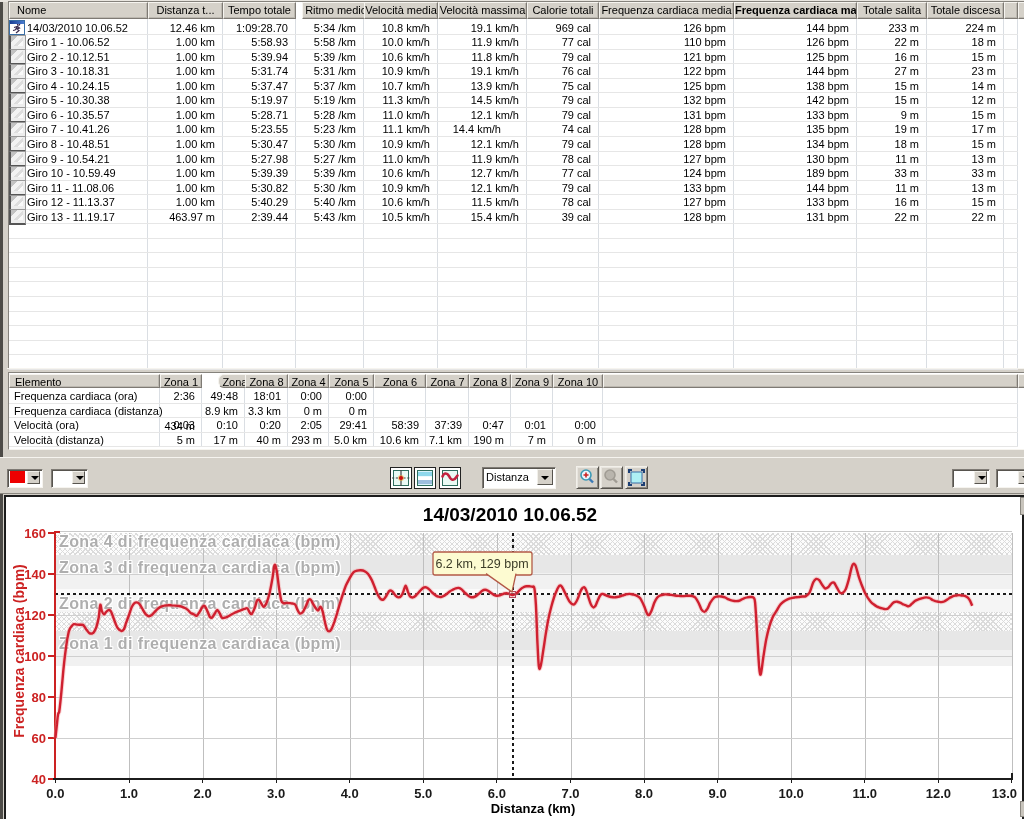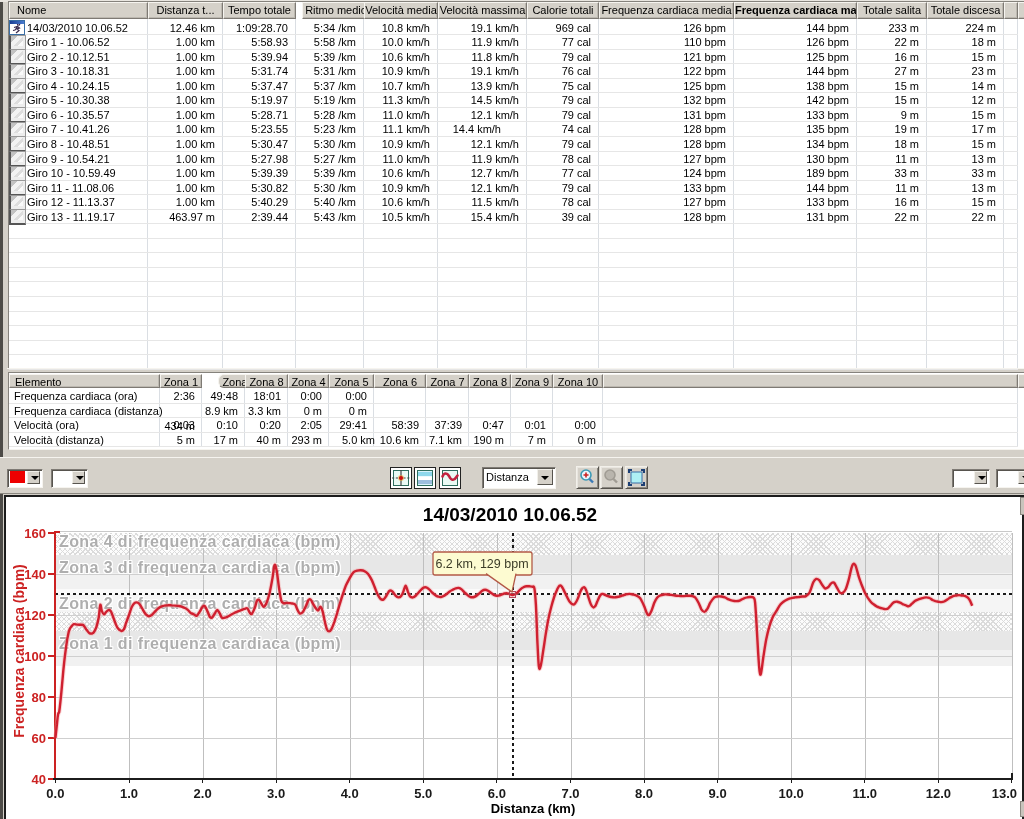--- a/index.html
+++ b/index.html
@@ -411,21 +411,21 @@
 <div class="cell r" style="left:426px;top:418.0px;width:36px;">37:39</div>
 <div class="cell r" style="left:469px;top:418.0px;width:35px;">0:47</div>
 <div class="cell r" style="left:511px;top:418.0px;width:35px;">0:01</div>
 <div class="cell r" style="left:553px;top:418.0px;width:43px;">0:00</div>
 <div class="hline" style="left:9px;top:446.0px;width:1009px;"></div>
 <div class="cell" style="left:14px;top:432.5px;">Velocità (distanza)</div>
 <div class="cell r" style="left:160px;top:432.5px;width:35px;">5 m</div>
 <div class="cell r" style="left:202px;top:432.5px;width:36px;">17 m</div>
 <div class="cell r" style="left:245px;top:432.5px;width:36px;">40 m</div>
 <div class="cell r" style="left:288px;top:432.5px;width:34px;">293 m</div>
-<div class="cell r" style="left:329px;top:432.5px;width:38px;margin-left:8px;">5.0 km</div>
+<div class="cell r" style="left:329px;top:432.5px;width:38px;">5.0 km</div>
 <div class="cell r" style="left:374px;top:432.5px;width:45px;">10.6 km</div>
 <div class="cell r" style="left:426px;top:432.5px;width:36px;">7.1 km</div>
 <div class="cell r" style="left:469px;top:432.5px;width:35px;">190 m</div>
 <div class="cell r" style="left:511px;top:432.5px;width:35px;">7 m</div>
 <div class="cell r" style="left:553px;top:432.5px;width:43px;">0 m</div>
 <div class="abs" style="left:0;top:457px;width:1024px;height:1px;background:#f6f4ef;"></div>
 <div class="abs" style="left:0;top:458px;width:1024px;height:36px;background:#d5d1c9;"></div>
 <div class="abs" style="left:0;top:493px;width:1024px;height:1px;background:#8a8780;"></div>
 <div class="combo" style="left:7px;top:469px;width:34px;height:17px;"></div>
 <div class="cbtn" style="left:27px;top:471px;width:11px;height:11px;"></div>

